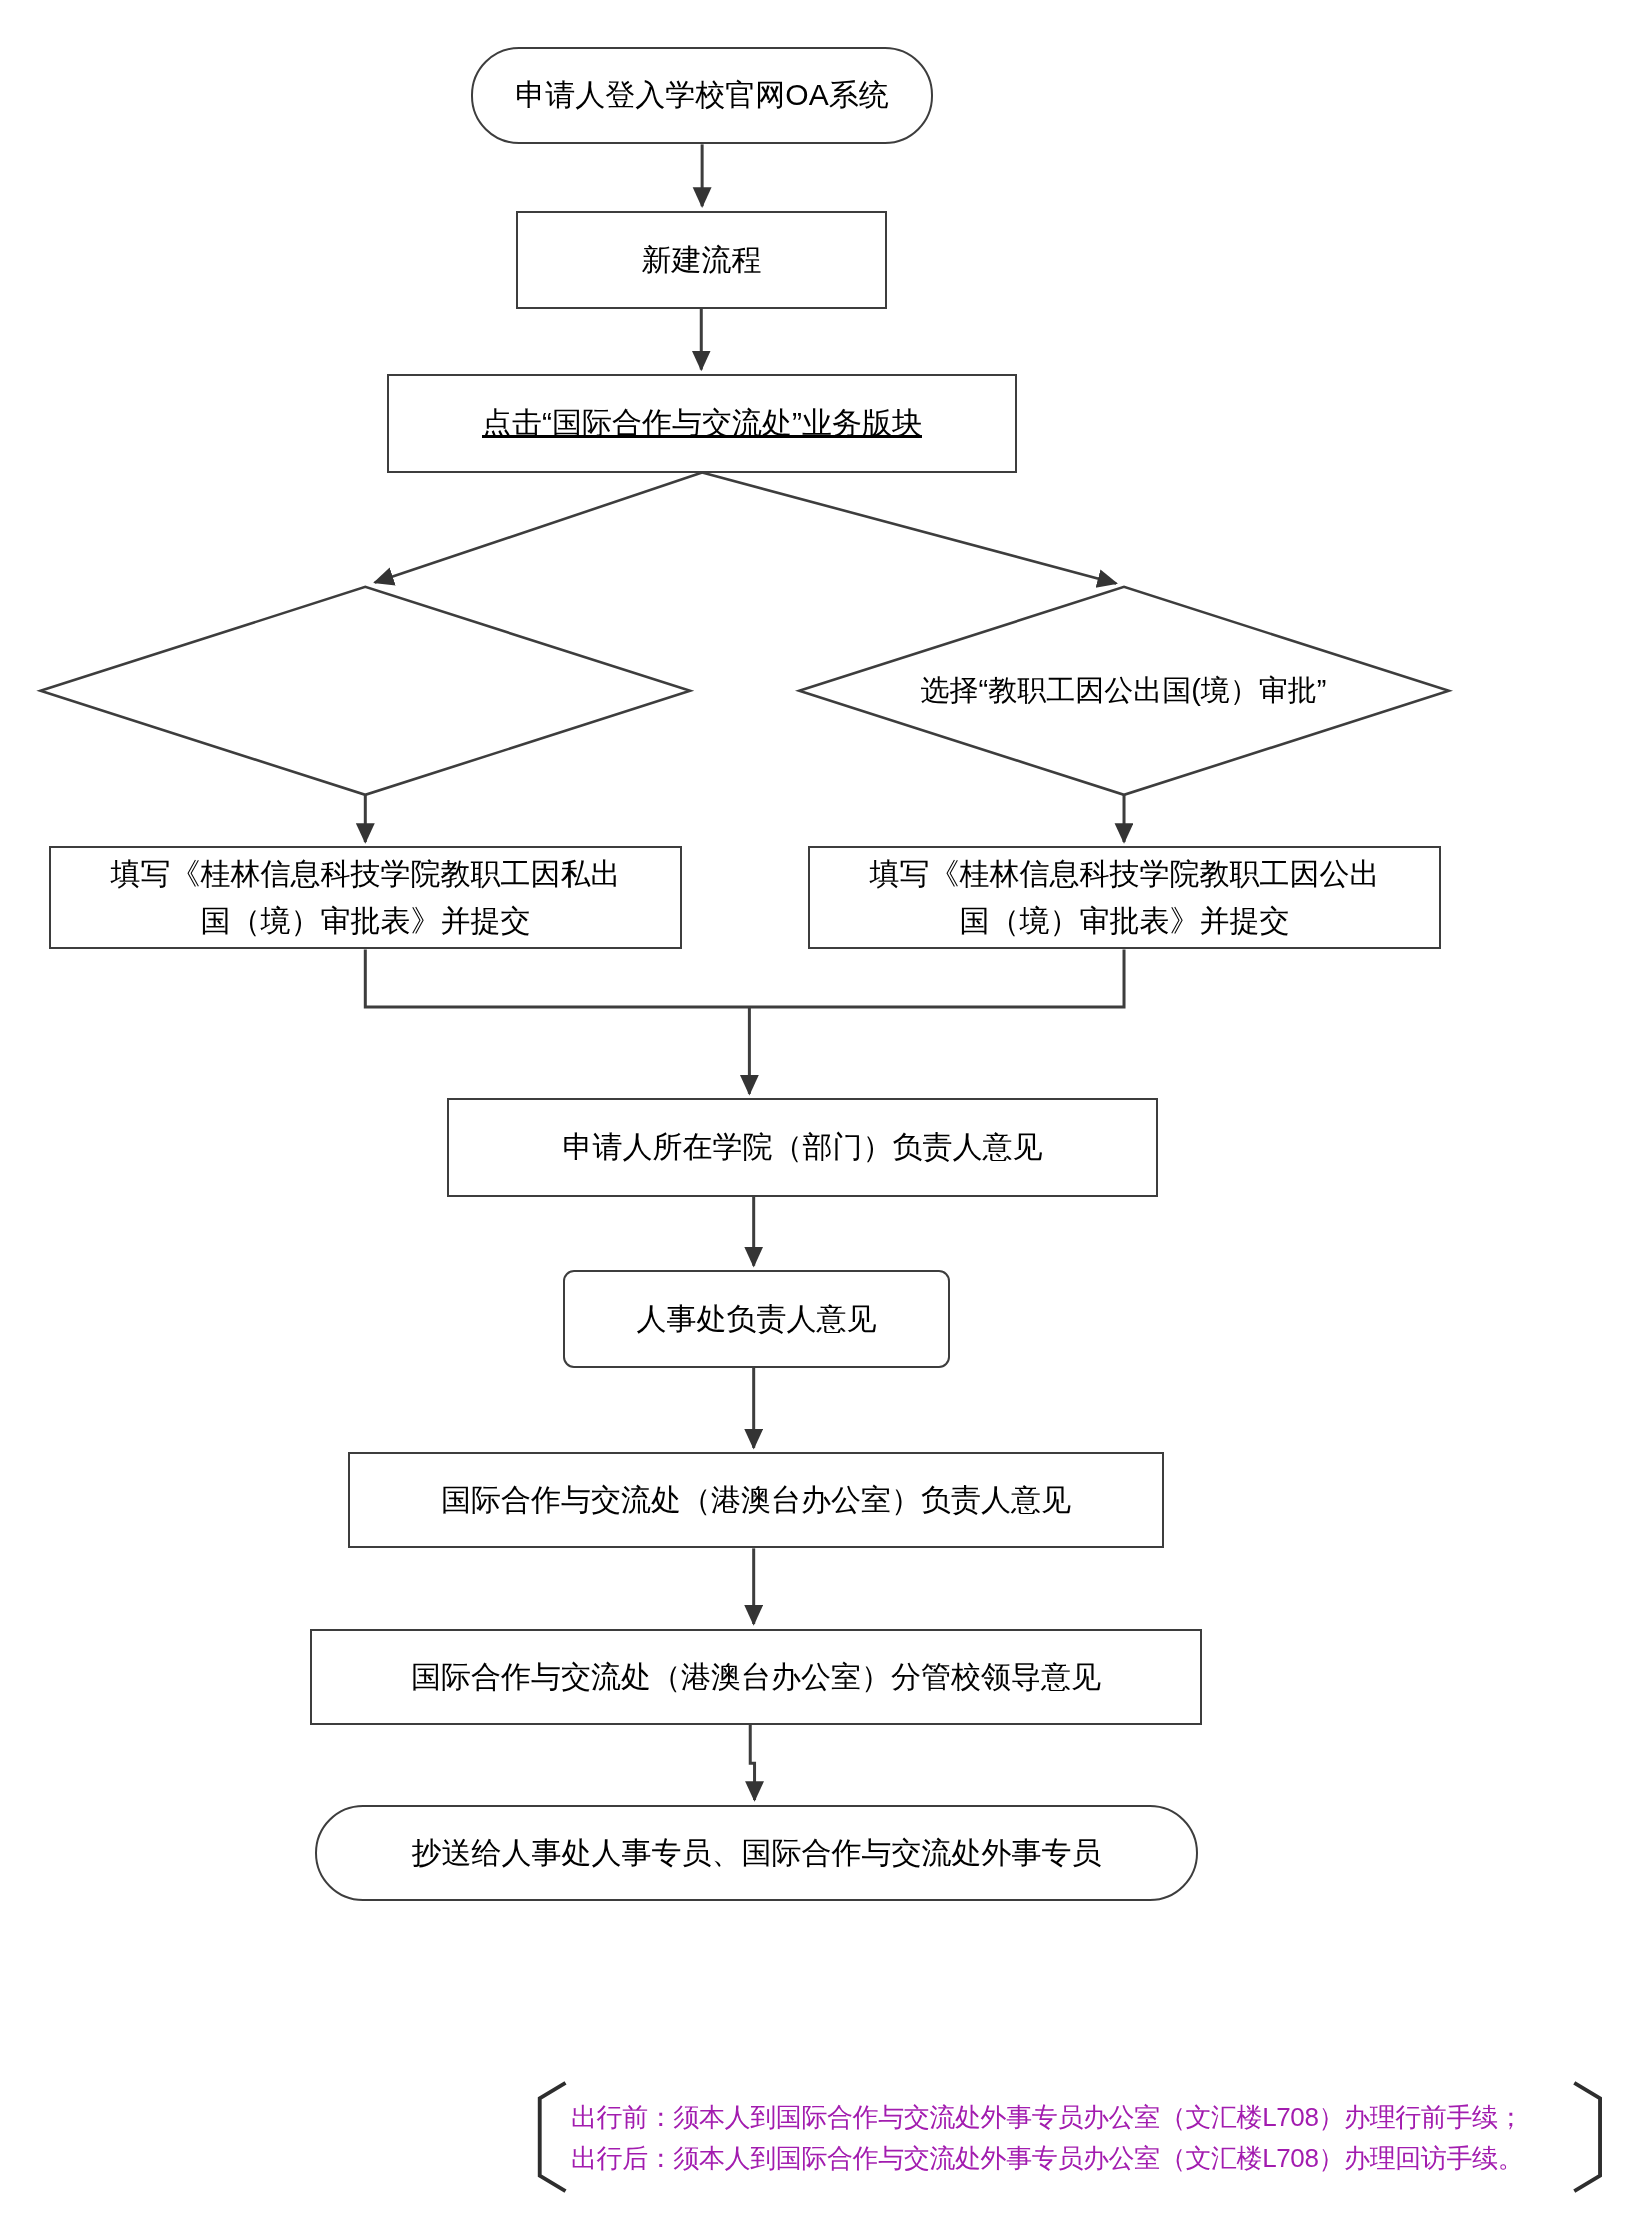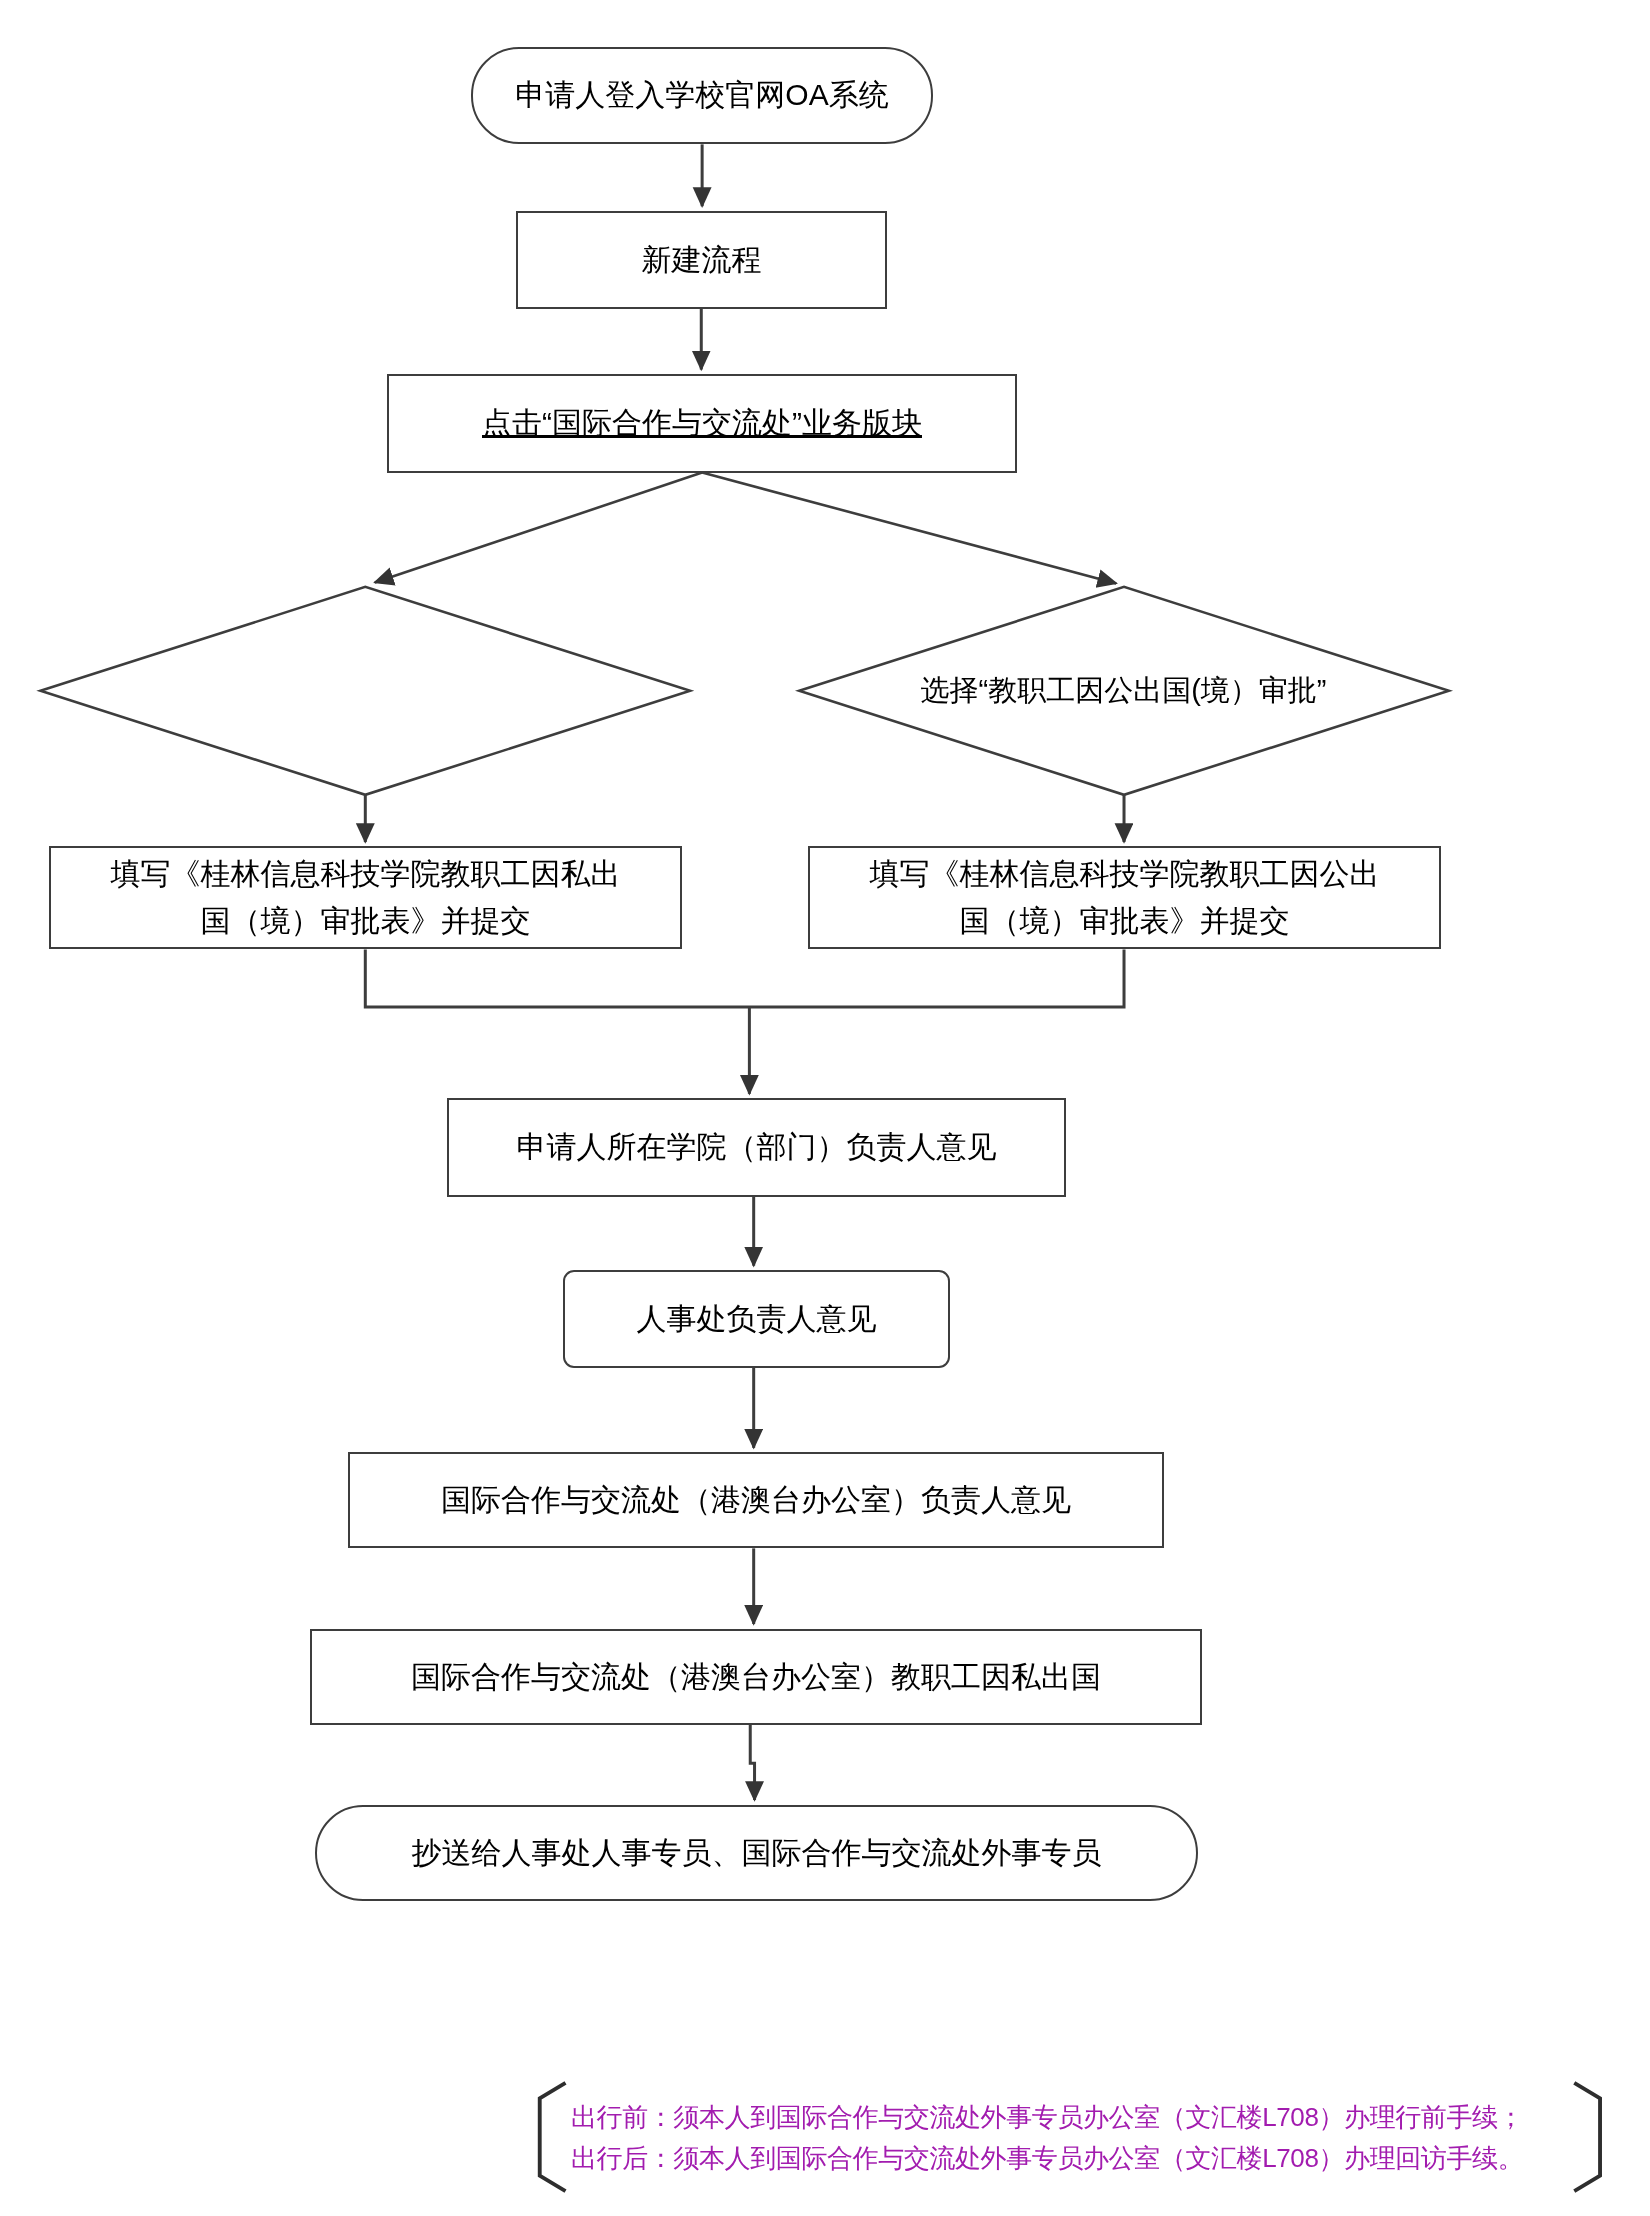--- a/index.html
+++ b/index.html
@@ -48,21 +48,21 @@
     pointer-events: none;
   }
   
   #node-start        { left: 471px;  top: 47px;   width: 462px;  height: 97px; }
   #node-new-process  { left: 516px;  top: 211px;  width: 371px;  height: 98px; text-align: right; }
   #node-click-module { left: 387px;  top: 374px;  width: 630px;  height: 99px; text-decoration: underline; }
   #label-choose-private { left: 82px;  top: 597px; width: 567px; height: 187px; }
   #label-choose-public  { left: 840px; top: 597px; width: 567px; height: 187px; }
   #node-fill-private { left: 49px;   top: 846px;  width: 633px;  height: 103px; }
   #node-fill-public  { left: 808px;  top: 846px;  width: 633px;  height: 103px; }
-  #node-dept-head    { left: 447px;  top: 1098px; width: 619px;  height: 99px; }
+  #node-dept-head    { left: 447px;  top: 1098px; width: 711px;  height: 99px; }
   #node-hr-head      { left: 563px;  top: 1270px; width: 387px;  height: 98px; border-radius: 11px; }
   #node-intl-office  { left: 348px;  top: 1452px; width: 816px;  height: 96px; }
   #node-school-leader{ left: 310px;  top: 1629px; width: 892px; height: 96px; }
   #node-copy-to      { left: 315px;  top: 1805px; width: 883px; height: 96px; }
   #note-block {
     position: absolute;
     left: 571px; top: 2097px;
     width: 1010px;
     font-size: 26px;
     line-height: 41px;
@@ -122,21 +122,21 @@
 
   <div class="node" id="node-fill-public">填写《桂林信息科技学院教职工因公出
 国（境）审批表》并提交</div>
 
   <div class="node" id="node-dept-head">申请人所在学院（部门）负责人意见</div>
 
   <div class="node" id="node-hr-head">人事处负责人意见</div>
 
   <div class="node" id="node-intl-office">国际合作与交流处（港澳台办公室）负责人意见</div>
 
-  <div class="node" id="node-school-leader">国际合作与交流处（港澳台办公室）教职工因私出国</div>
+  <div class="node" id="node-school-leader">国际合作与交流处（港澳台办公室）分管校领导意见</div>
 
   <div class="node stadium" id="node-copy-to">抄送给人事处人事专员、国际合作与交流处外事专员</div>
 
   <div id="note-block">
     <span class="note-line">出行前：须本人到国际合作与交流处外事专员办公室（文汇楼L708）办理行前手续；</span>
     <span class="note-line">出行后：须本人到国际合作与交流处外事专员办公室（文汇楼L708）办理回访手续。</span>
   </div>
 
 </div>
 

